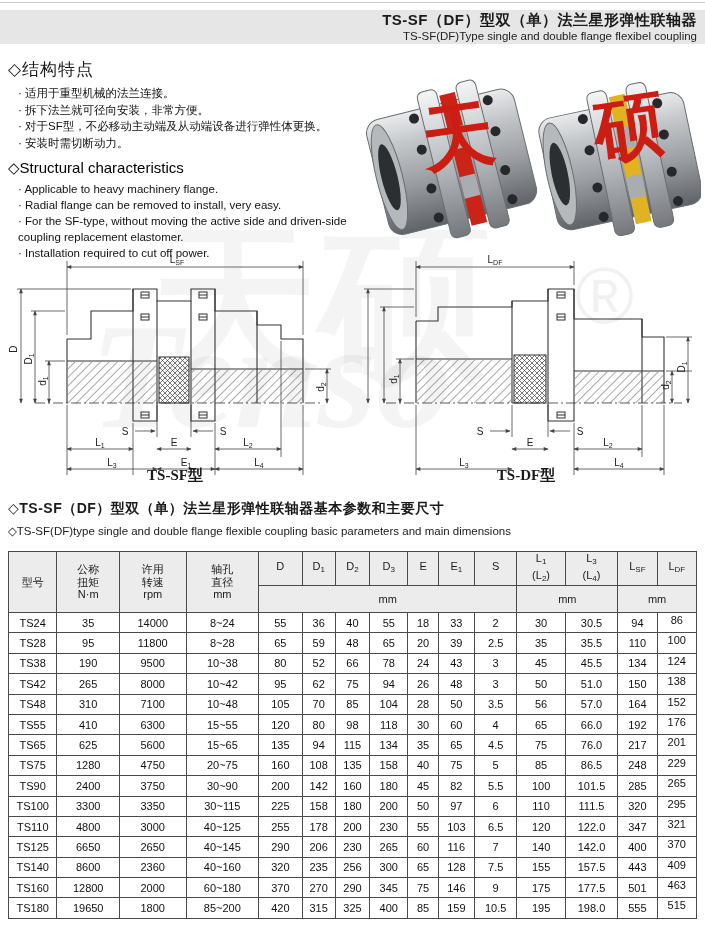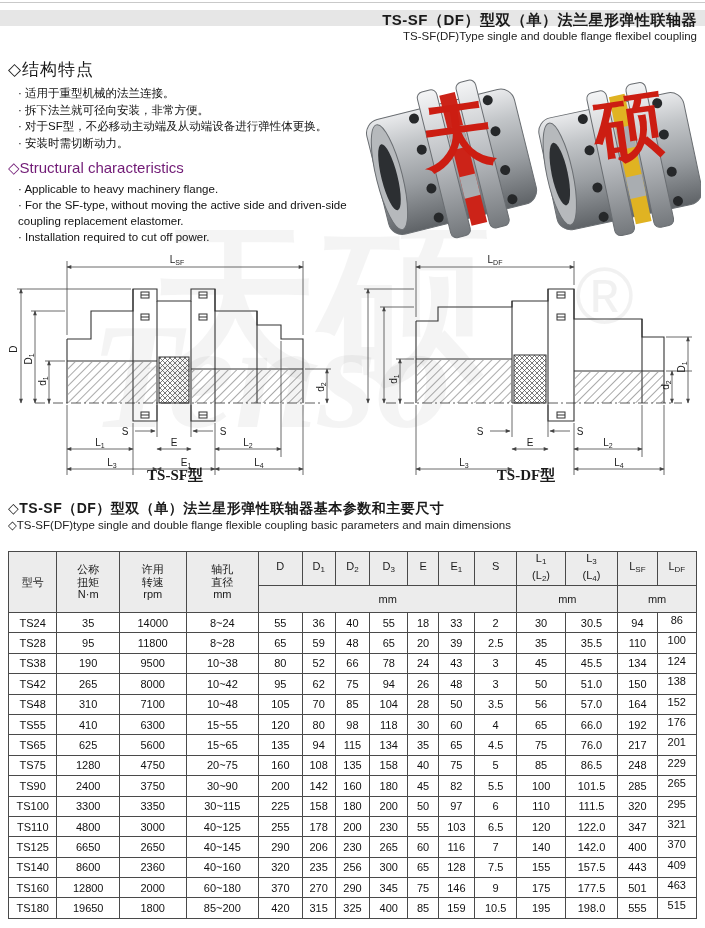--- a/index.html
+++ b/index.html
@@ -1,46 +1,46 @@
 <!DOCTYPE html>
 <html><head>
 <meta charset="utf-8">
 <style>
   html,body{margin:0;padding:0;}
   body{width:705px;height:928px;position:relative;background:#fff;
        font-family:"Liberation Sans","DejaVu Sans",sans-serif;color:#1a1a1a;overflow:hidden;}
   .abs{position:absolute;}
   
   #top-rule{top:2px;left:0;width:705px;height:1px;background:#c9c9c9;}
-  #title-bar{top:10px;left:0;width:705px;height:16px;background:#e6e6e6;text-align:right;
+  #title-bar{top:10px;left:0;width:705px;height:34px;background:#e6e6e6;text-align:right;
              padding:1px 8px 0 0;box-sizing:border-box;}
   #title-zh{font-size:15px;font-weight:bold;letter-spacing:.5px;line-height:18px;}
   #title-en{font-size:11.5px;color:#222;line-height:14px;}
   
   #features{top:54px;left:8px;width:354px;}
   .feat-head-zh{font-size:17px;font-weight:normal;letter-spacing:1px;margin:4px 0 4px 0;}
-  .feat-head-en{font-size:15px;margin:8px 0 4px 0;color:#701a75;}
+  .feat-head-en{font-size:15px;margin:8px 0 4px 0;color:#000000;}
   ul.feat{list-style:none;margin:0;padding:0 0 0 10px;}
   ul.feat li{font-size:11.5px;line-height:16.5px;color:#111;}
   ul.feat.en li{line-height:16px;}
   
   #watermark{top:230px;left:0;width:705px;height:290px;overflow:hidden;pointer-events:none;z-index:0;}
   #wm-zh{position:absolute;top:-40px;left:150px;font-size:170px;font-weight:bold;color:#000;opacity:.04;}
   #wm-en{position:absolute;top:60px;left:90px;font-size:150px;font-style:italic;font-weight:bold;
          font-family:"Liberation Serif","DejaVu Serif",serif;color:#000;opacity:.04;}
   #wm-reg{position:absolute;top:20px;left:575px;font-size:80px;color:#000;opacity:.05;}
   
   #photo{top:56px;left:366px;z-index:1;}
   #drawings{top:253px;left:0;width:705px;z-index:1;}
   .caption{position:absolute;top:213px;width:100%;text-align:center;
            font-family:"Liberation Serif","DejaVu Serif",serif;font-weight:bold;font-size:15px;}
   
   #section-head{top:500px;left:8px;width:690px;}
   #section-zh{font-size:14px;font-weight:bold;letter-spacing:.5px;}
-  #section-en{font-size:11.5px;margin-top:0;color:#222;}
+  #section-en{font-size:11.5px;margin-top:6px;color:#222;}
   
   #spec-table{top:551px;left:8px;}
   table{border-collapse:collapse;table-layout:fixed;width:689px;font-size:11px;}
   th,td{border:1px solid #4a4a4a;text-align:center;padding:0;overflow:hidden;white-space:nowrap;}
   thead th{background:#ececec;font-weight:normal;font-size:11px;line-height:12.5px;height:31px;}
   thead tr.r2 th{height:26px;}
   tbody td{height:19.4px;background:#fff;color:#111;}
   tbody td.ldf{vertical-align:top;line-height:14px;}
   sub{font-size:8px;vertical-align:-2px;}
   .svgsub{font-size:7px;}
@@ -66,20 +66,21 @@
   <div class="feat-head-zh">◇结构特点</div>
   <ul class="feat zh">
     <li>· 适用于重型机械的法兰连接。</li>
     <li>· 拆下法兰就可径向安装，非常方便。</li>
     <li>· 对于SF型，不必移动主动端及从动端设备进行弹性体更换。</li>
     <li>· 安装时需切断动力。</li>
   </ul>
   <div class="feat-head-en">◇Structural characteristics</div>
   <ul class="feat en">
     <li>· Applicable to heavy machinery flange.</li>
+    <li>· Radial flange can be removed to install, very easy.</li>
     <li>· For the SF-type, without moving the active side and driven-side coupling replacement elastomer.</li>
     <li>· Installation required to cut off power.</li>
   </ul>
 </div>
 
 <div class="abs" id="photo">
 <svg width="335" height="192" viewBox="0 0 335 192">
   <defs>
     <linearGradient id="metal" x1="0" y1="0" x2="0" y2="1">
       <stop offset="0" stop-color="#e9eaec"></stop>

